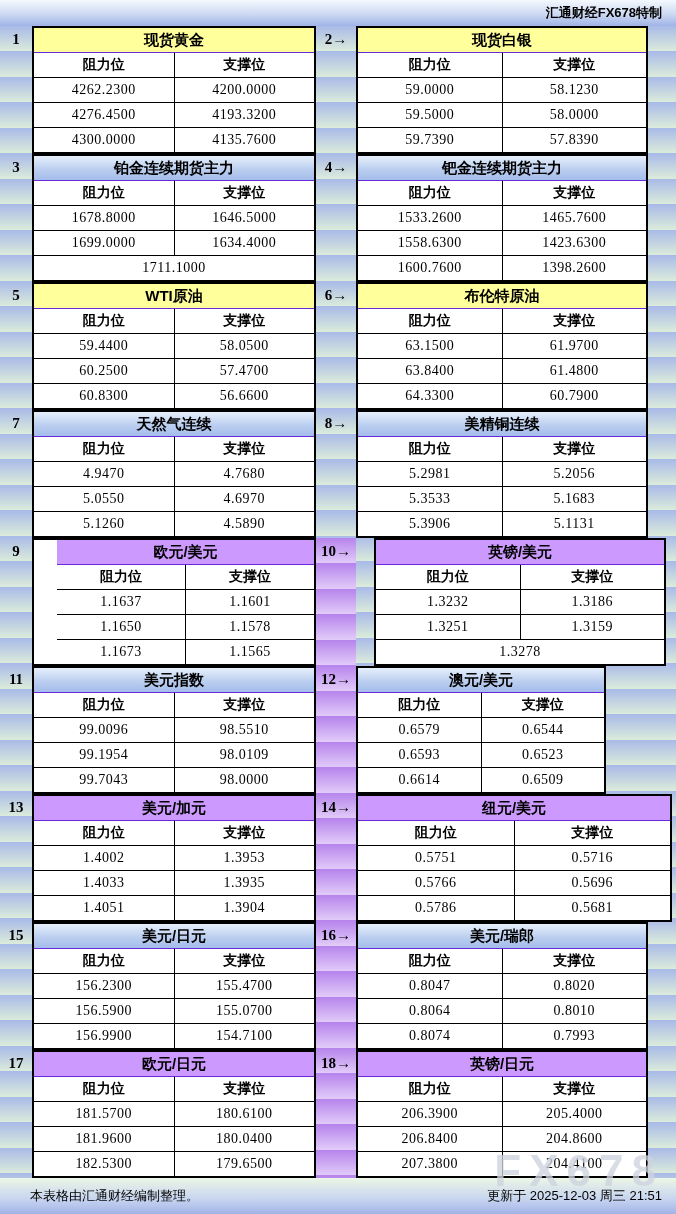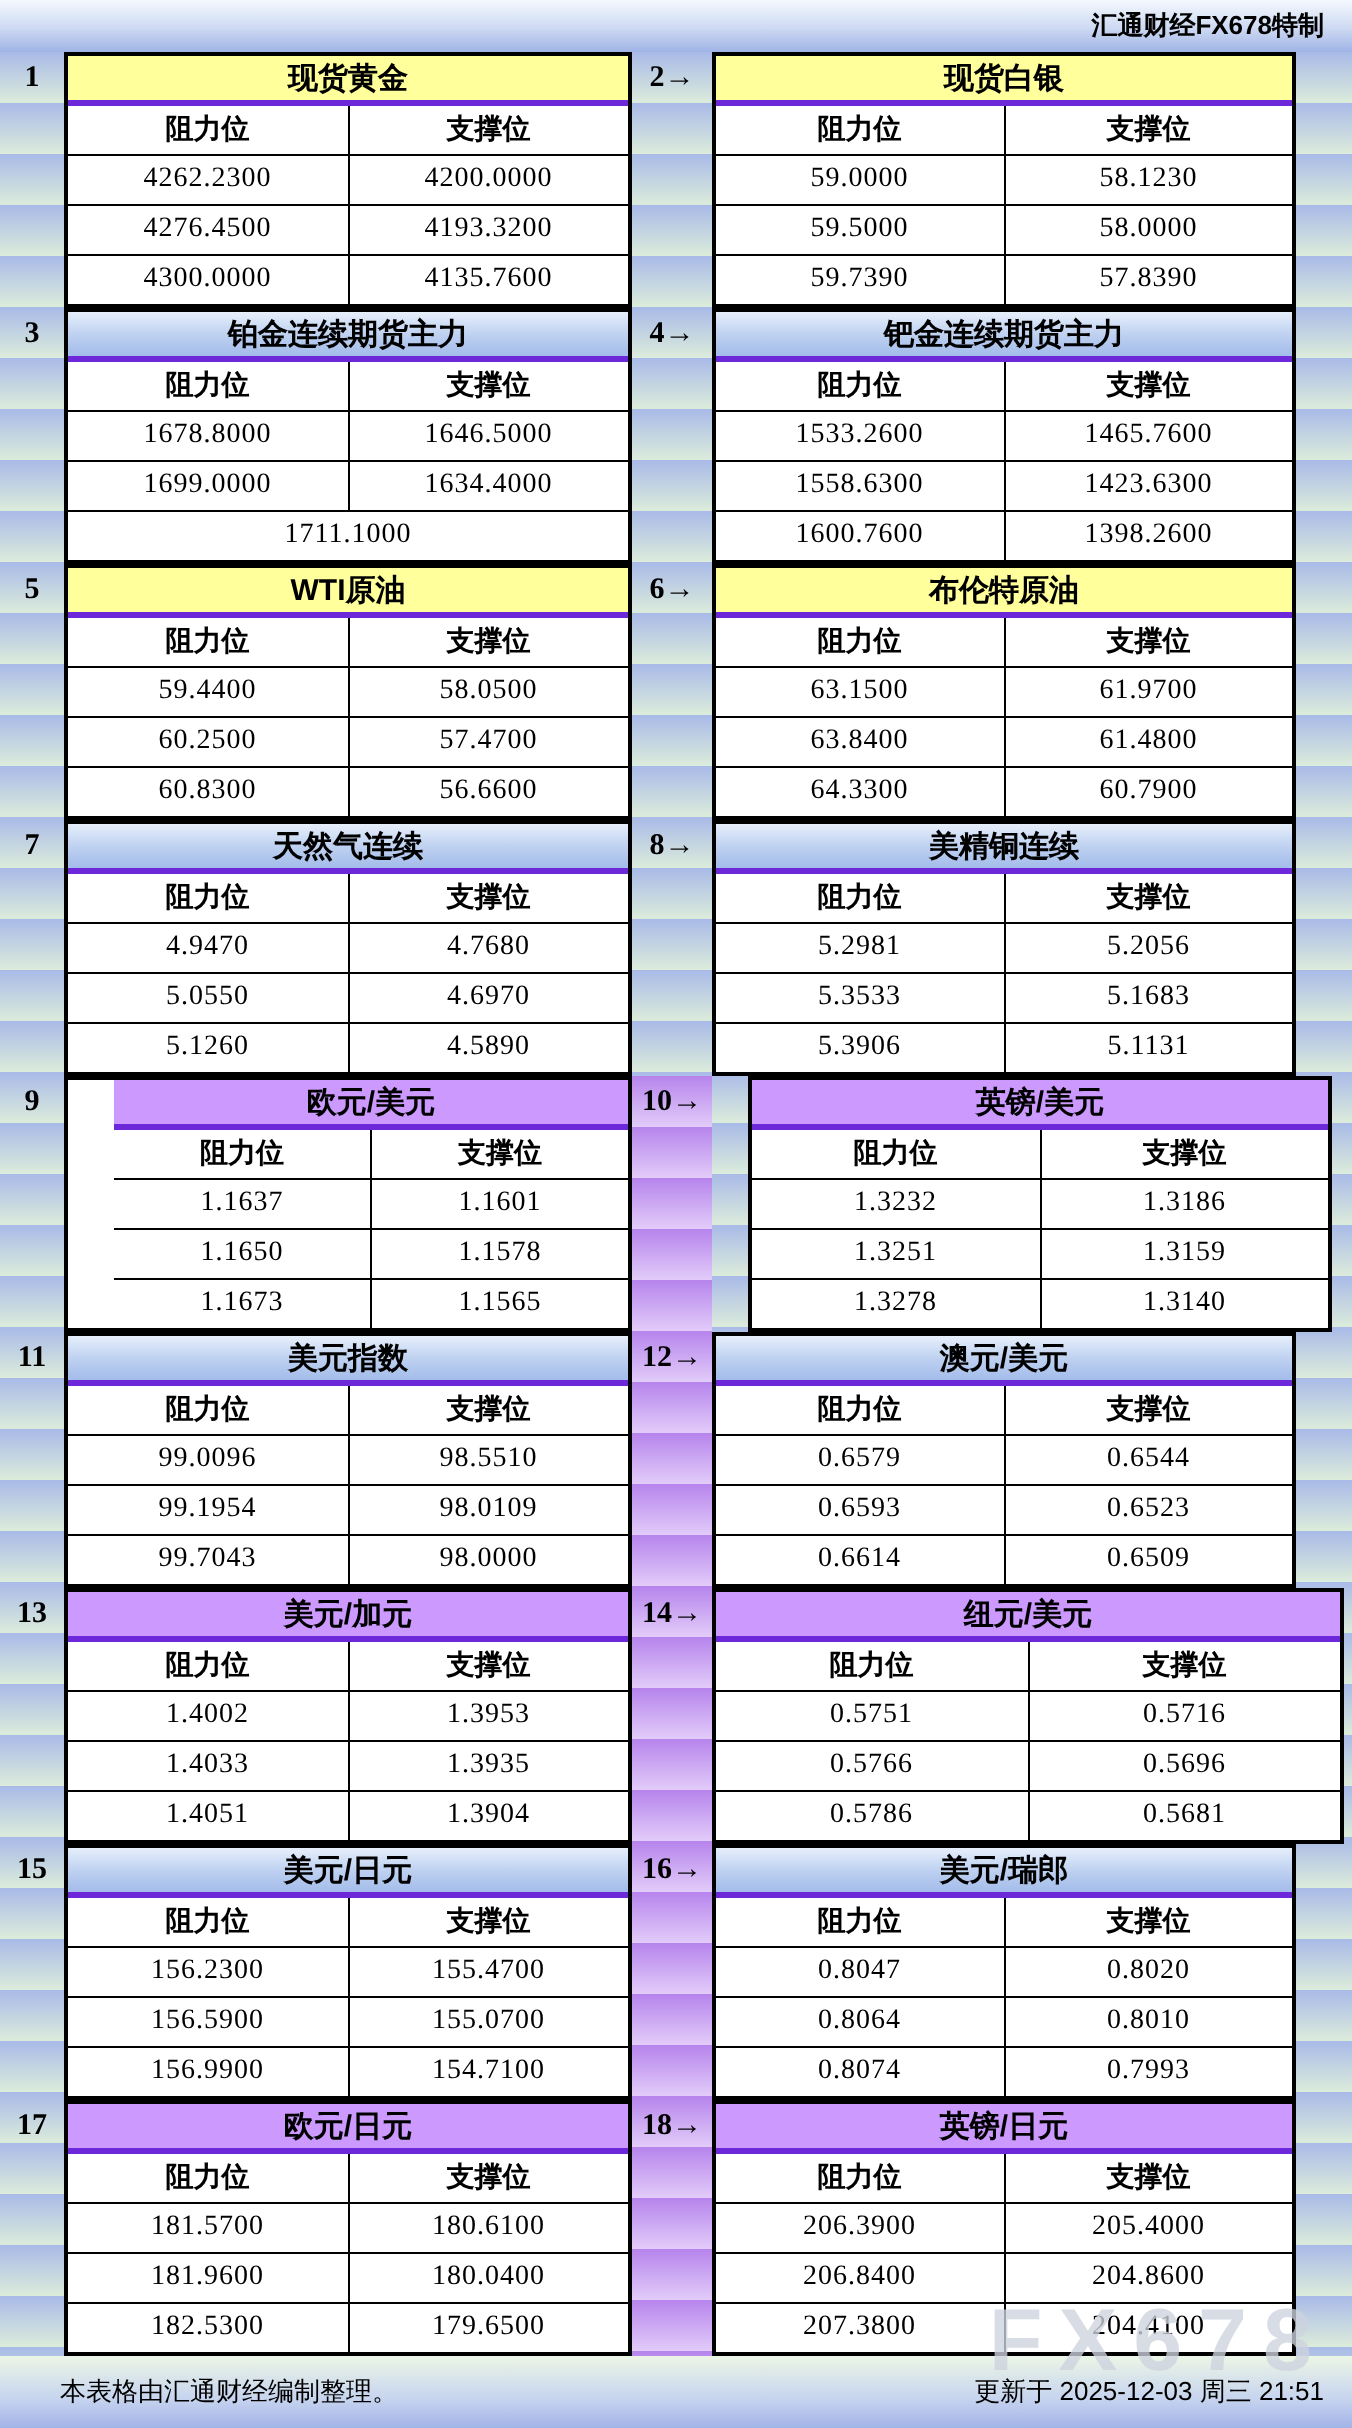--- a/index.html
+++ b/index.html
@@ -16,21 +16,21 @@
   .credit { font-size:13px; color:#000; margin-right:14px; font-weight:bold; }
 
   .gutter-purple { position:absolute; left:316px; top:538px; width:40px; height:640px; z-index:1;
                    background:repeating-linear-gradient(to bottom,#b684ec 0px,#e2ccf9 25.5px); }
 
   .blk-label { position:absolute; z-index:2; height:26px; line-height:26px; text-align:center;
                font-family:"Liberation Serif", serif; font-weight:bold; font-size:15px; color:#000; }
 
   .tbl { position:absolute; z-index:2; height:128px; border:2px solid #000; background:#fff;
          display:flex; flex-direction:column; }
-  .tbl-title { flex:0 0 25px; border-bottom:3px solid #6d28d9; display:flex; align-items:center;
+  .tbl-title { flex:0 0 25px; border-bottom:1px solid #6d28d9; display:flex; align-items:center;
                justify-content:center; font-weight:bold; font-size:15px; color:#000; }
   .tbl-title.yellow { background:#ffff9b; }
   .tbl-title.blue   { background:linear-gradient(to bottom,#e6effb 0%,#bccff0 55%,#a3bcea 100%); }
   .tbl-title.purple { background:#cc99fe; }
   .tbl-head, .tbl-row { flex:1; display:flex; border-bottom:1px solid #000; background:#fff; }
   .tbl-row:last-child { border-bottom:none; }
   .cell { flex:1; display:flex; align-items:center; justify-content:center; }
   .cell + .cell { border-left:1px solid #000; }
   .head-cell { font-weight:bold; font-size:14px; color:#000; }
   .val { font-family:"Liberation Serif", serif; font-size:14px; color:#000; letter-spacing:0.5px; }
@@ -246,21 +246,20 @@
   <div class="tbl-row">
     <div class="cell val">1.3232</div>
     <div class="cell val">1.3186</div>
   </div>
         <div class="tbl-row">
     <div class="cell val">1.3251</div>
     <div class="cell val">1.3159</div>
   </div>
         <div class="tbl-row">
     <div class="cell val">1.3278</div>
-    <div class="cell val">1.3140</div>
   </div>
       </div>
       <div class="blk-label" style="top: 666px; left: 0px; width: 32px;">11</div>
       <div class="tbl" style="top: 666px; left: 32px; width: 284px;">
     <div class="tbl-title blue">美元指数</div>
     <div class="tbl-head">
       <div class="cell head-cell">阻力位</div>
       <div class="cell head-cell">支撑位</div>
     </div>
   <div class="tbl-row">
@@ -270,21 +269,21 @@
         <div class="tbl-row">
     <div class="cell val">99.1954</div>
     <div class="cell val">98.0109</div>
   </div>
         <div class="tbl-row">
     <div class="cell val">99.7043</div>
     <div class="cell val">98.0000</div>
   </div>
       </div>
       <div class="blk-label" style="top: 666px; left: 316px; width: 40px;">12→</div>
-      <div class="tbl" style="top: 666px; left: 356px; width: 292px;">
+      <div class="tbl" style="top: 666px; left: 356px; width: 250px;">
     <div class="tbl-title blue">澳元/美元</div>
     <div class="tbl-head">
       <div class="cell head-cell">阻力位</div>
       <div class="cell head-cell">支撑位</div>
     </div>
   <div class="tbl-row">
     <div class="cell val">0.6579</div>
     <div class="cell val">0.6544</div>
   </div>
         <div class="tbl-row">

